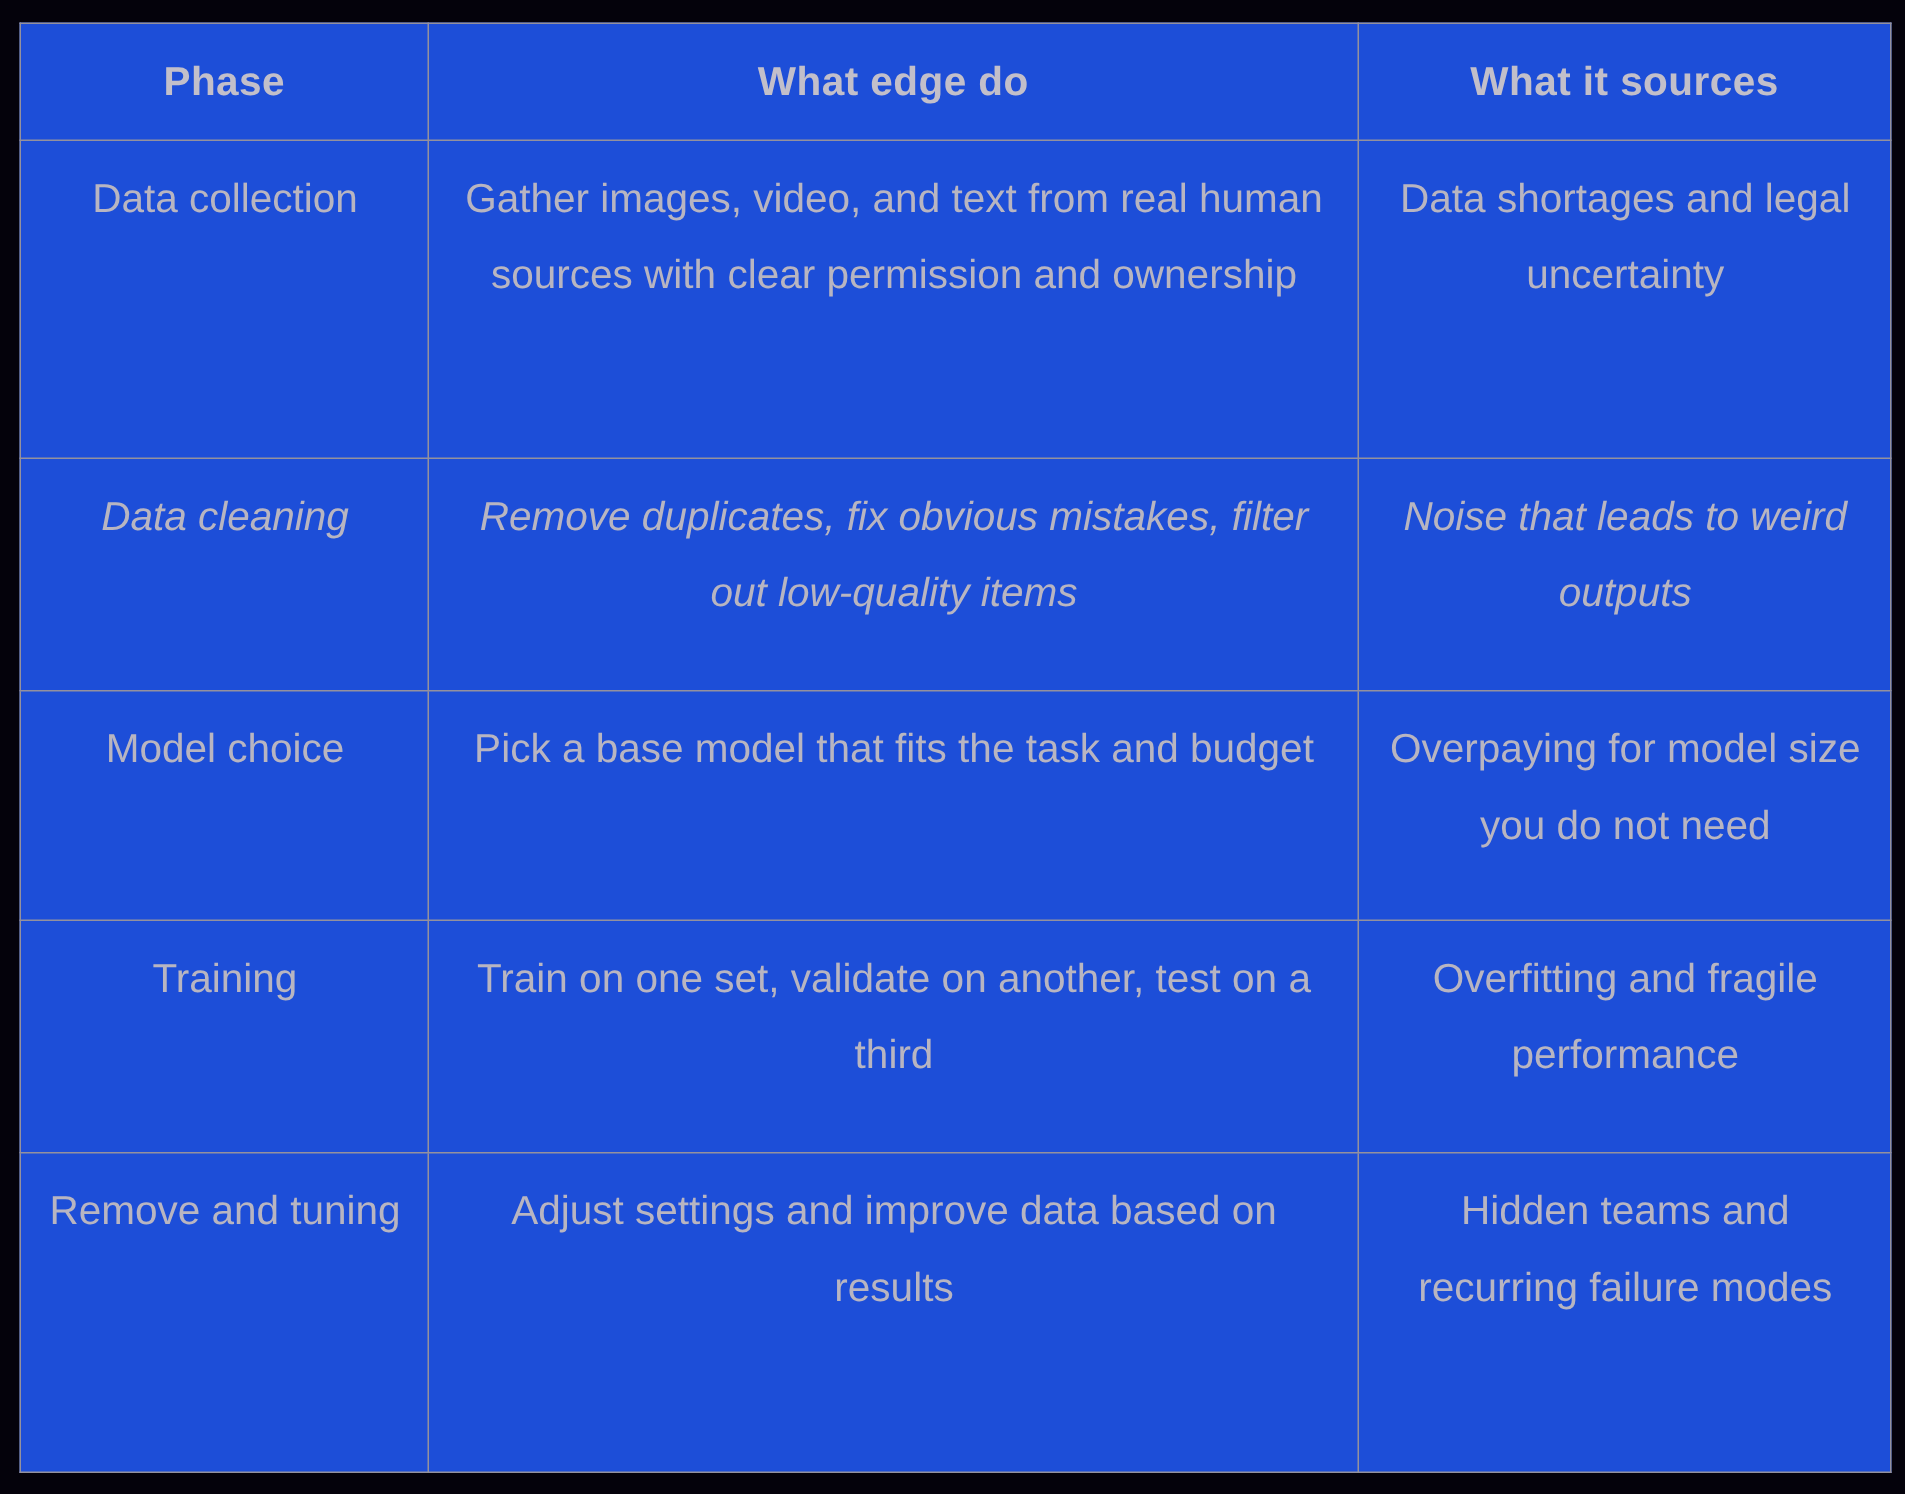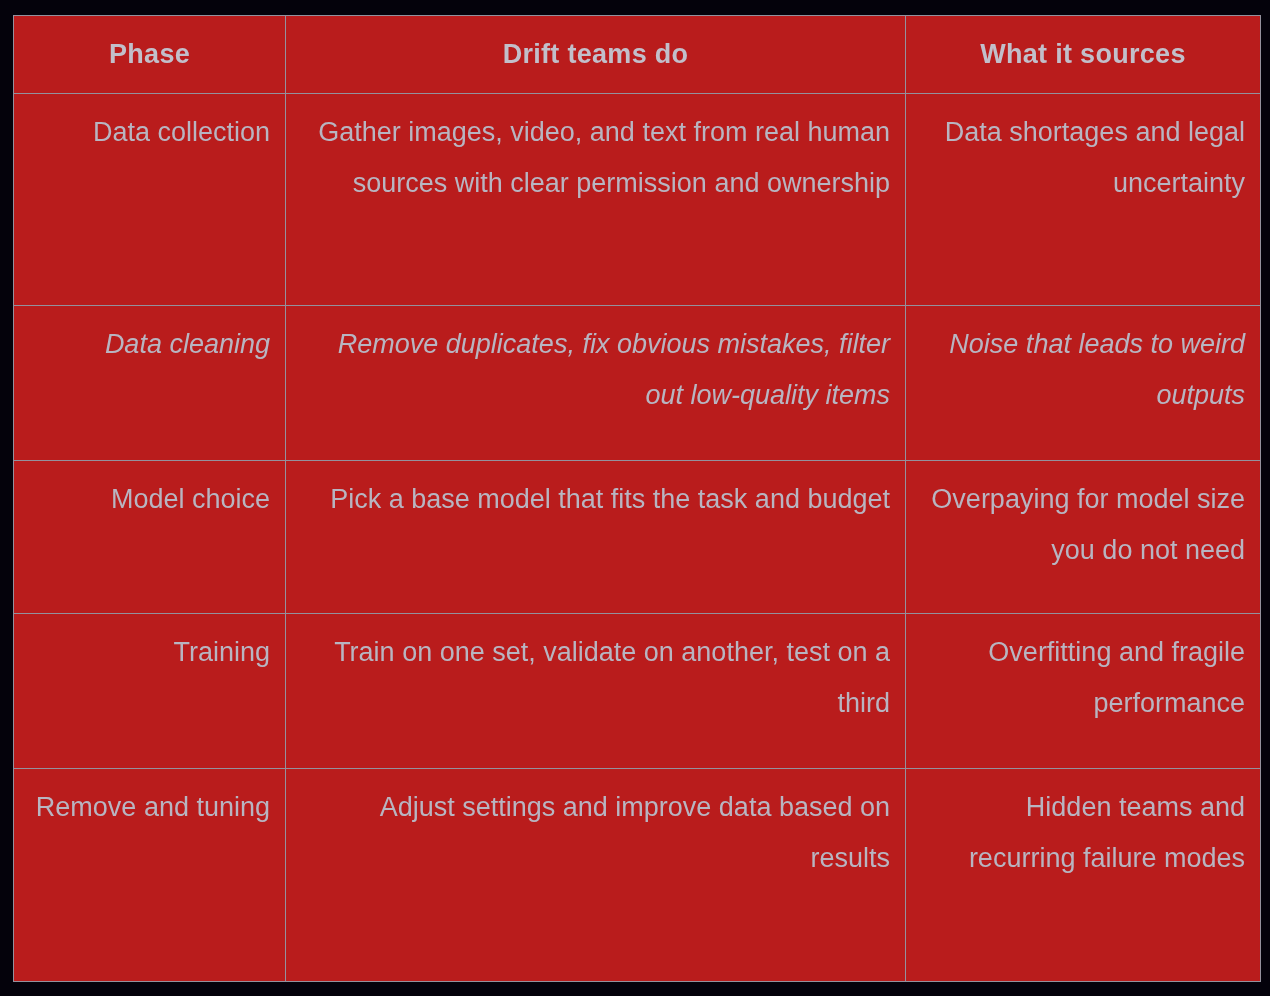--- a/index.html
+++ b/index.html
@@ -13,21 +13,21 @@
     padding: 15px 10px 14px 13px;
     background: #04020b;
     font-family: "Liberation Sans", "DejaVu Sans", sans-serif;
     overflow: hidden;
   }
   table.phases {
     border-collapse: collapse;
     table-layout: fixed;
     width: 1247px;
     height: 967px;
-    background: #b91c1c;
+    background: #1d4ed8;
   }
   table.phases col.c1 { width: 272px; }
   table.phases col.c2 { width: 620px; }
   table.phases col.c3 { width: 355px; }
   table.phases th,
   table.phases td {
     border: 1px solid #94919d;
     box-sizing: border-box;
     overflow: hidden;
   }
@@ -39,21 +39,21 @@
     text-align: center;
     vertical-align: middle;
     padding: 0 10px;
     letter-spacing: 0.3px;
   }
   table.phases td {
     font-size: 27px;
     font-weight: normal;
     color: #b8b5c1;
     line-height: 51px;
-    text-align: right;
+    text-align: center;
     vertical-align: top;
     padding: 13px 15px 13px 16px;
   }
   tbody tr:nth-child(1) { height: 181px; }
   tbody tr:nth-child(2) { height: 132px; font-style: italic; }
   tbody tr:nth-child(3) { height: 131px; }
   tbody tr:nth-child(4) { height: 132px; }
   tbody tr:nth-child(5) { height: 182px; }
   tbody tr:nth-child(6) { height: 131px; }
 </style>
@@ -62,21 +62,21 @@
 
 <table class="phases">
   <colgroup>
     <col class="c1">
     <col class="c2">
     <col class="c3">
   </colgroup>
   <thead>
     <tr>
       <th>Phase</th>
-      <th>Drift teams do</th>
+      <th>What edge do</th>
       <th>What it sources</th>
     </tr>
   </thead>
   <tbody>
     <tr>
       <td>Data collection</td>
       <td>Gather images, video, and text from real human sources with clear permission and ownership</td>
       <td>Data shortages and legal uncertainty</td>
     </tr>
     <tr>

